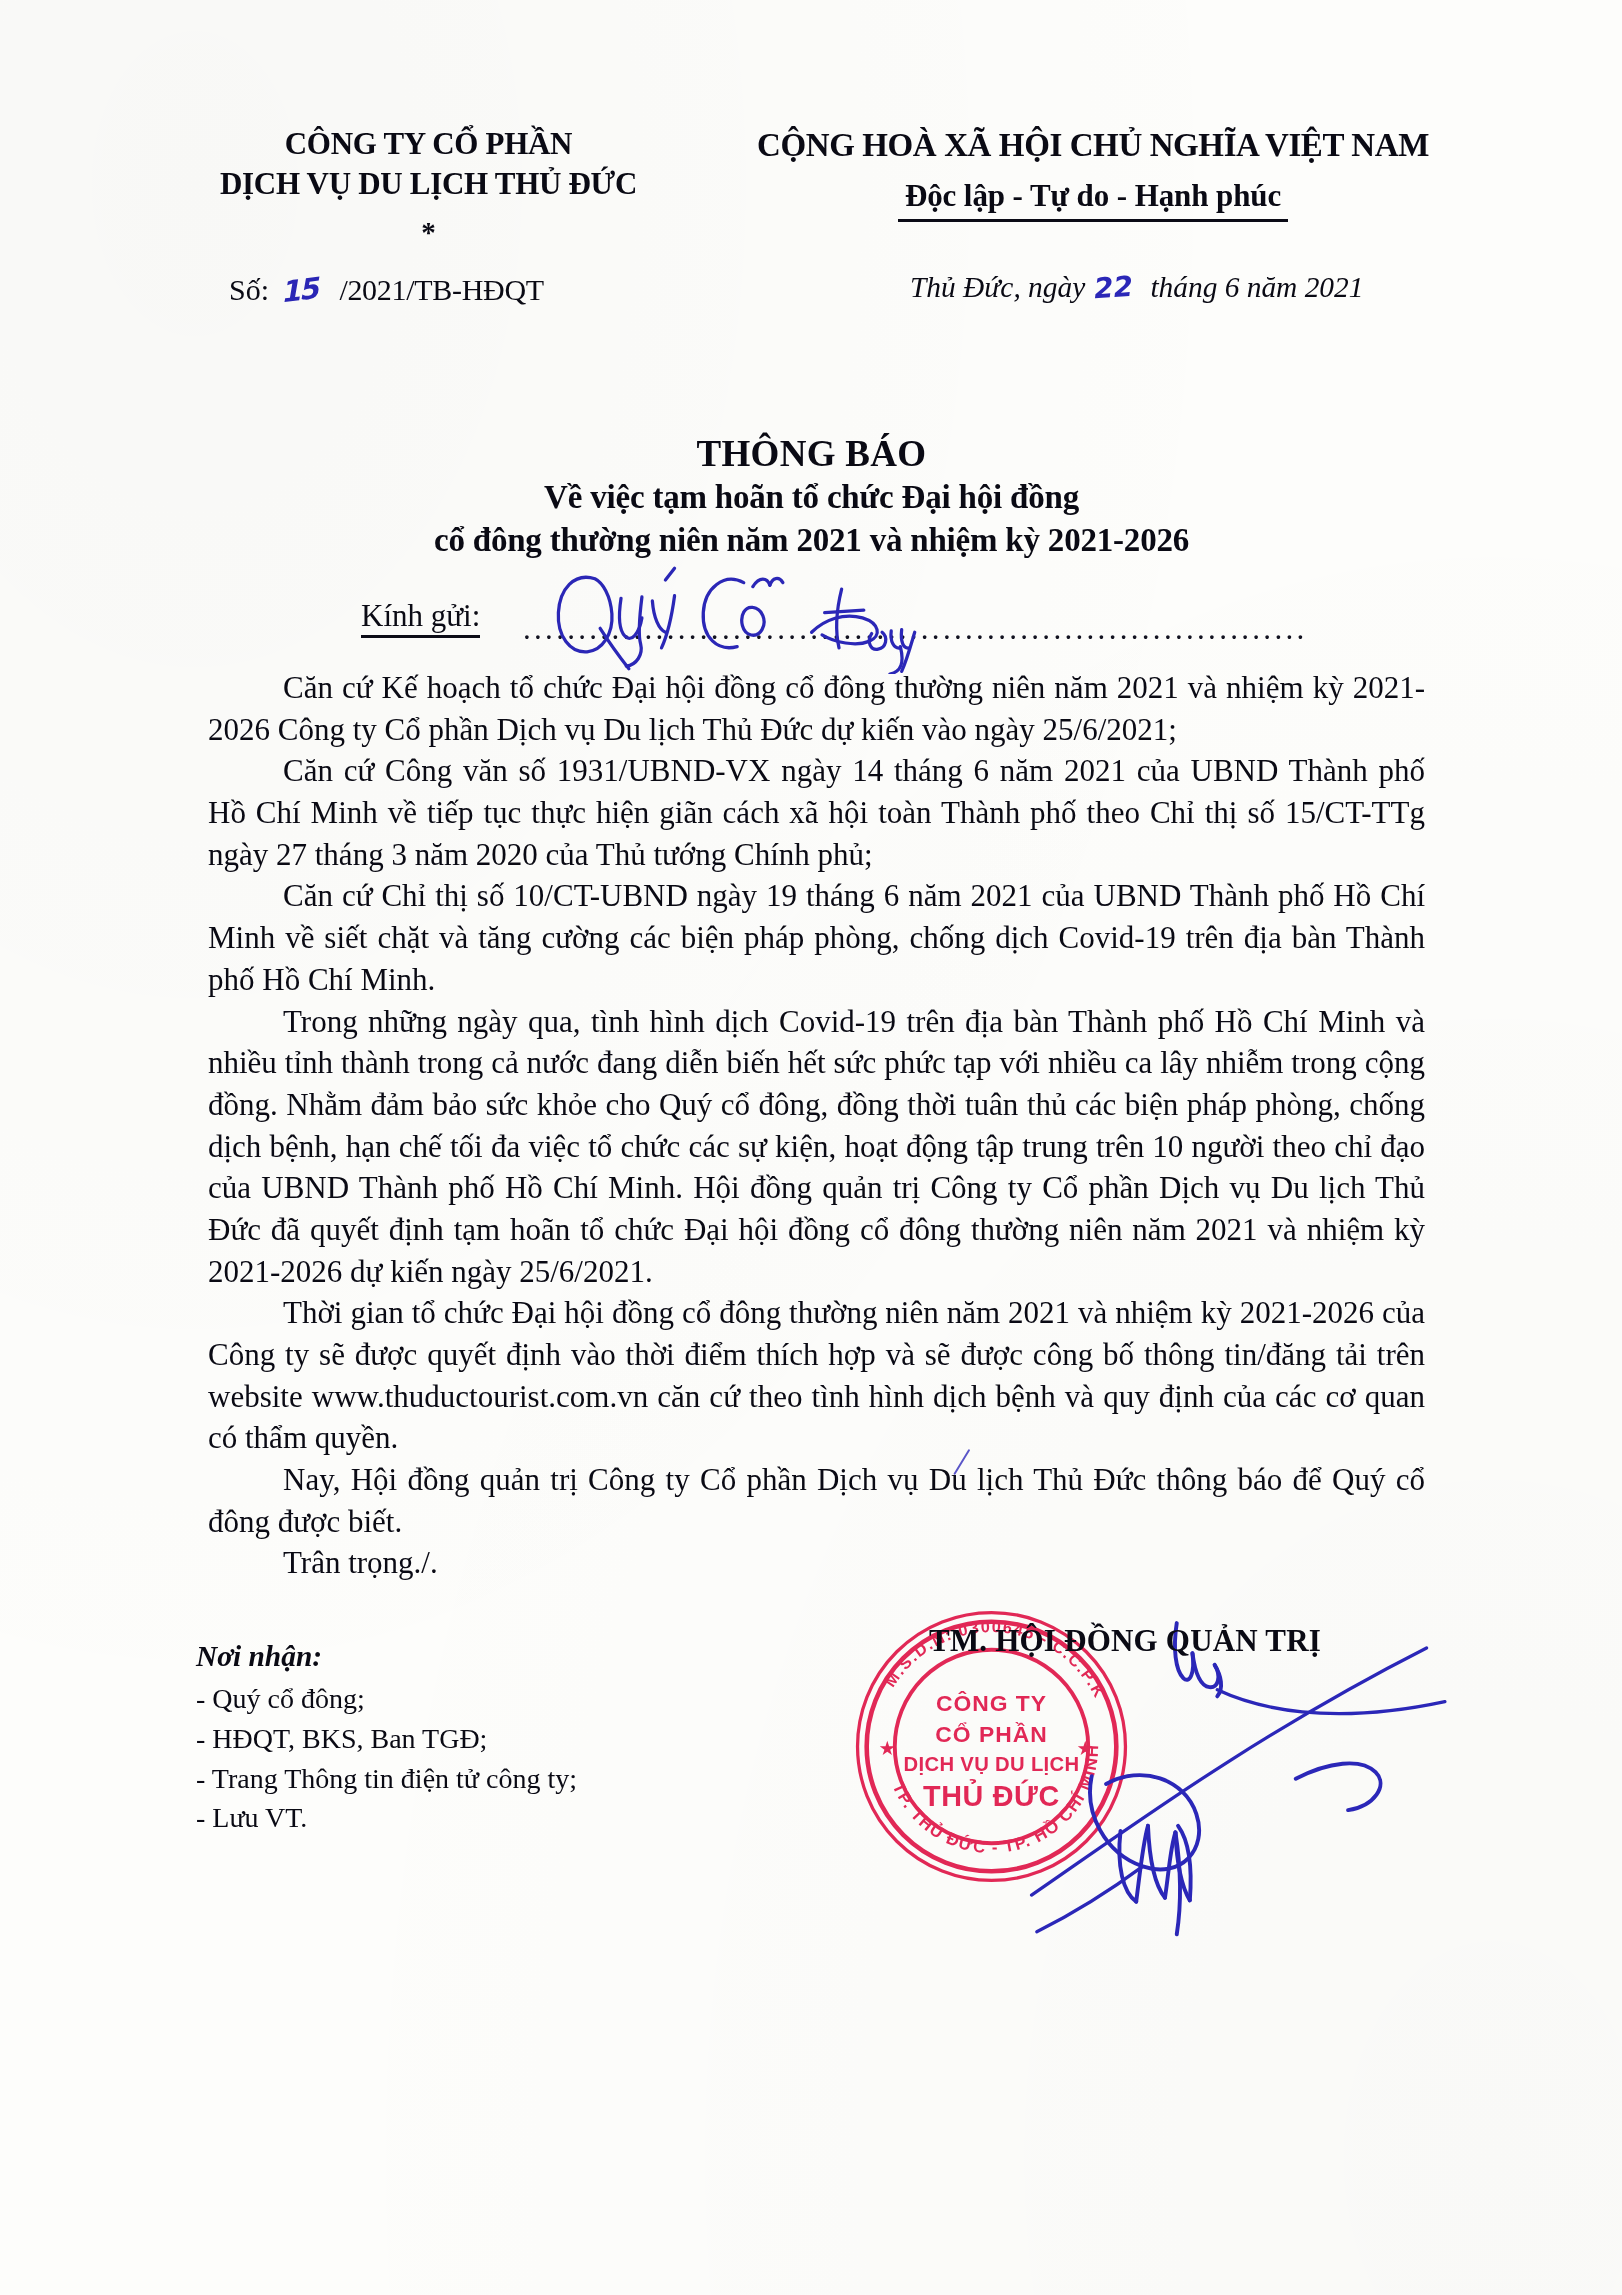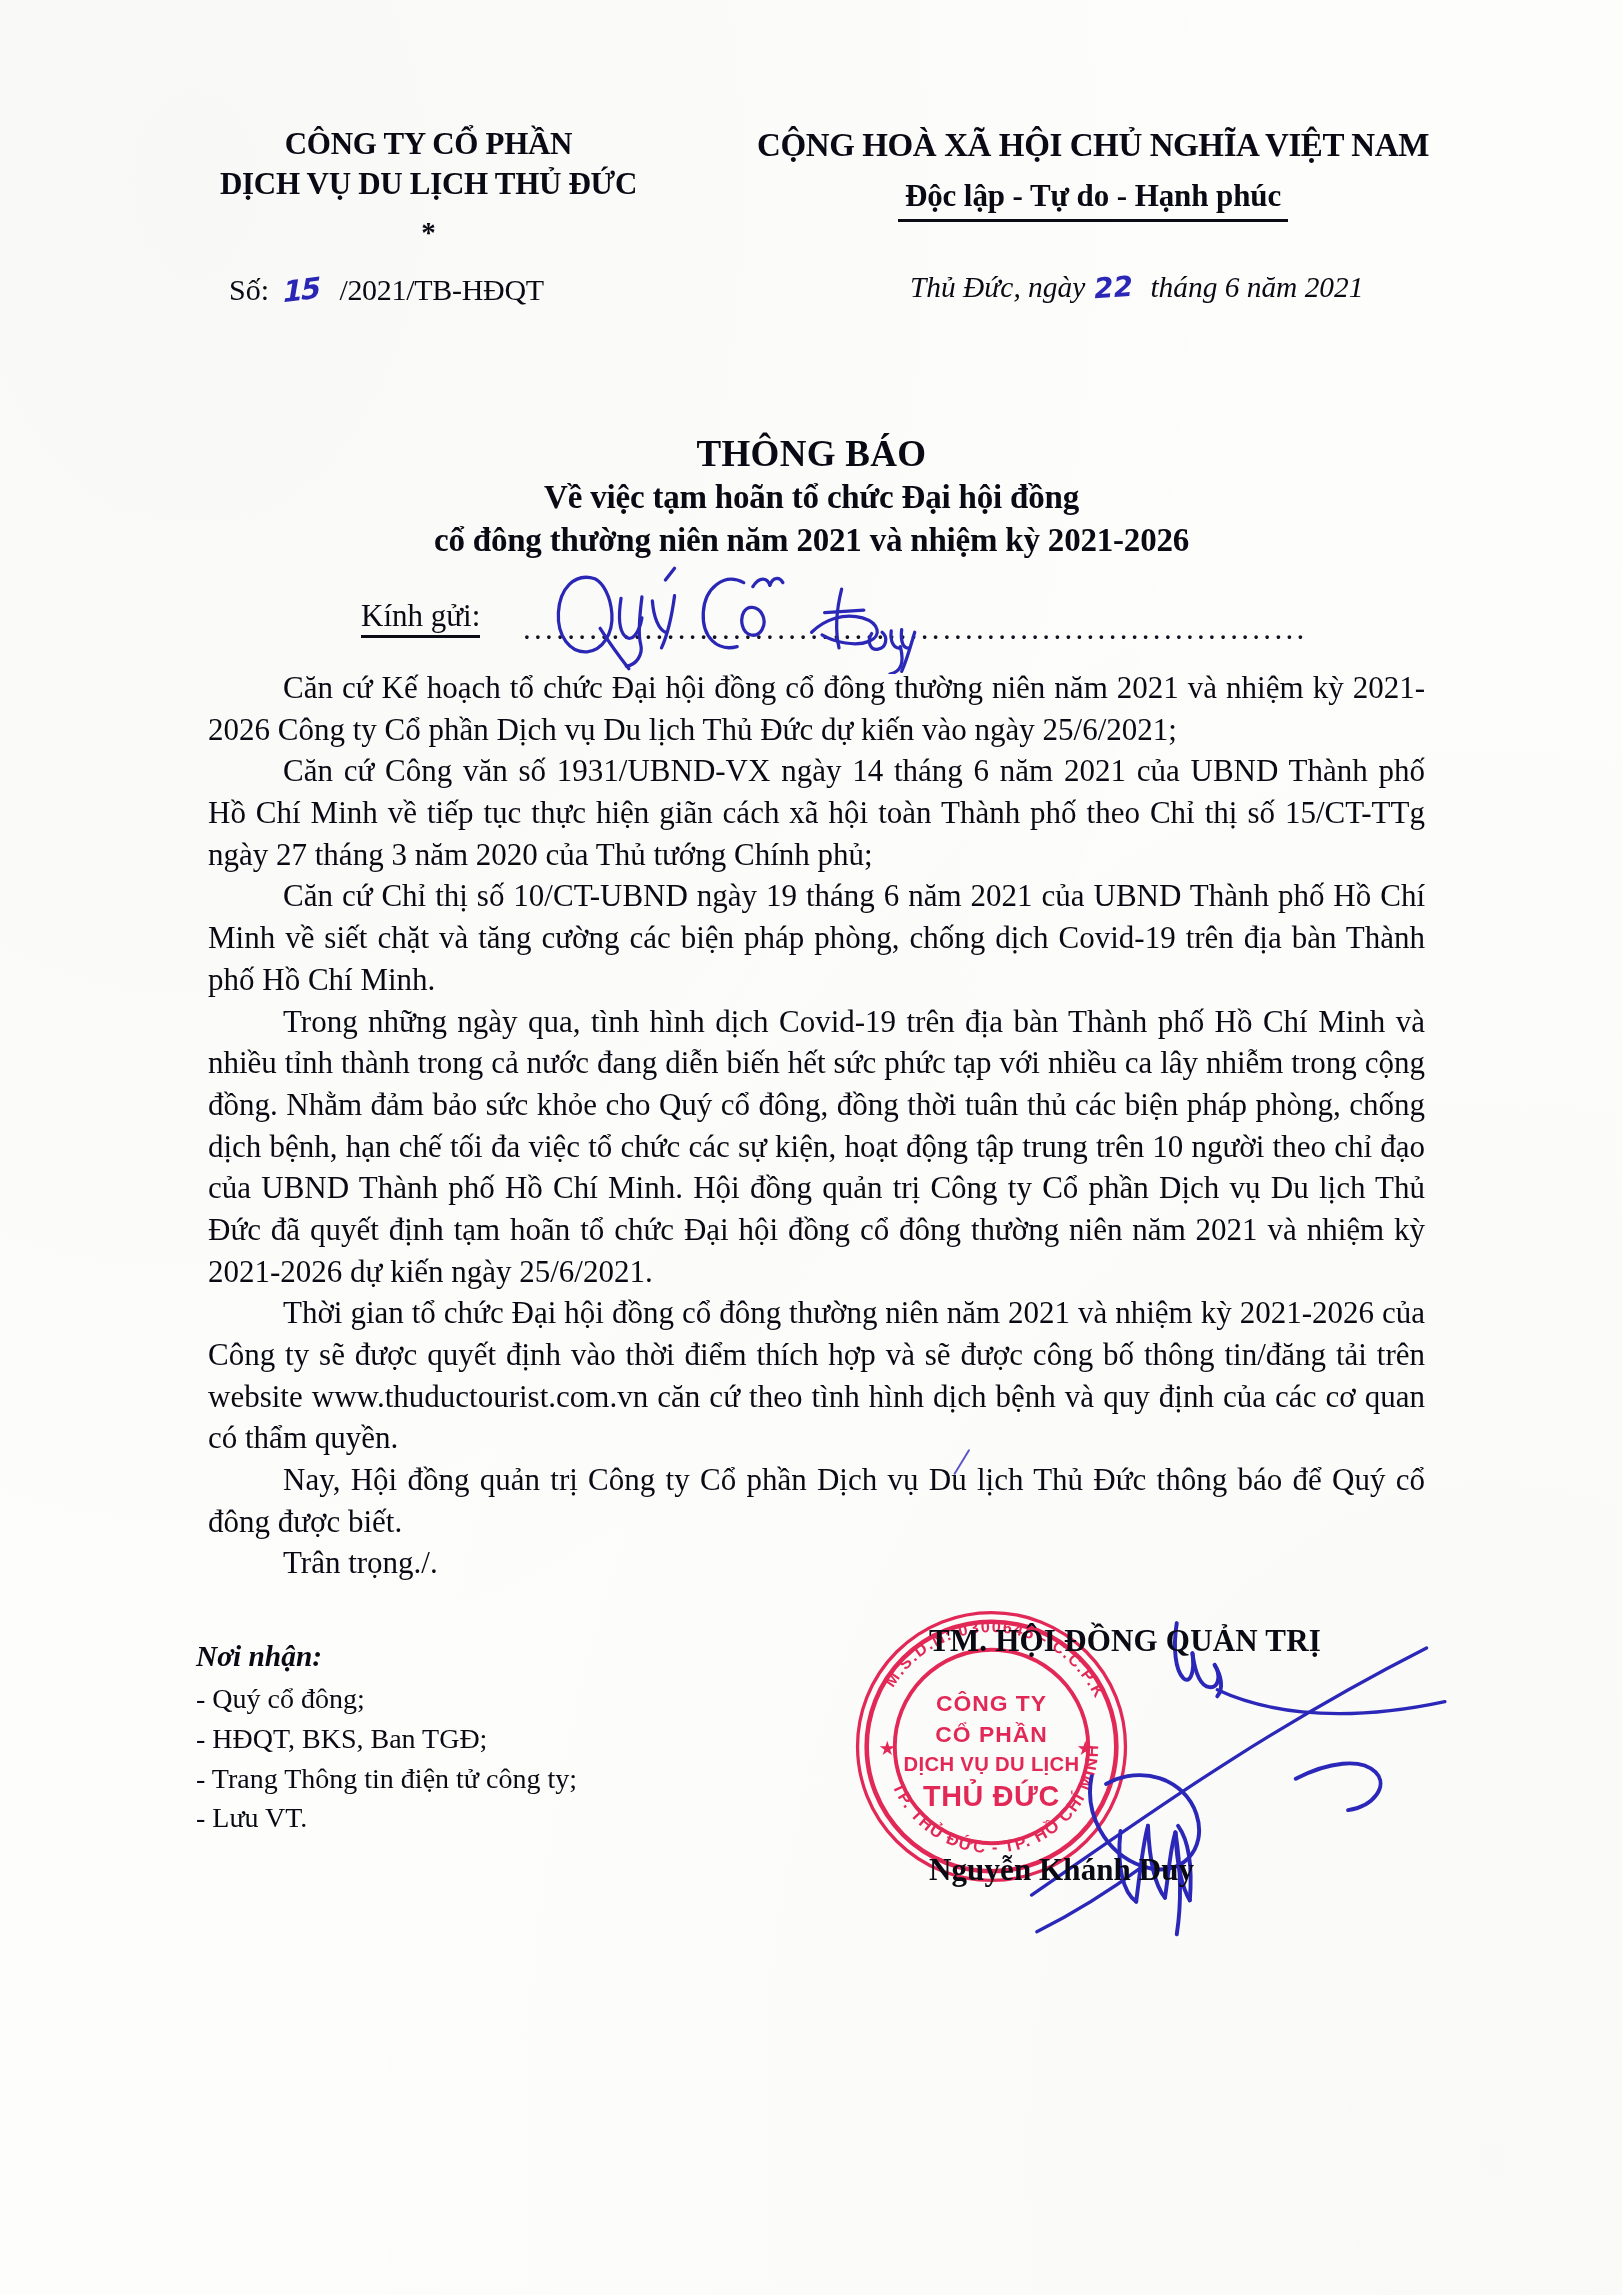--- a/index.html
+++ b/index.html
@@ -409,21 +409,20 @@
         <text x="215" y="160" font-size="35" letter-spacing="1.5">CÔNG TY</text>
         <text x="215" y="208" font-size="35" letter-spacing="1.5">CỔ PHẦN</text>
         <text x="215" y="252" font-size="31" letter-spacing="0.5">DỊCH VỤ DU LỊCH</text>
         <text x="215" y="306" font-size="44" letter-spacing="1">THỦ ĐỨC</text>
       </g>
     </svg>
   </div>
 
   <div class="signblock">
     <div class="sign-title">TM. HỘI ĐỒNG QUẢN TRỊ</div>
-    <div class="sign-name">Nguyễn Khánh Duy</div>
   </div>
 
   <svg class="signature" viewBox="0 0 700 500" fill="none">
     <g stroke="#2b27b8" stroke-width="6" fill="none" stroke-linecap="round" stroke-linejoin="round">
 
       <path d="M238 20 C232 58 236 92 248 104 C258 114 266 96 262 66"></path>
       <path d="M262 66 C266 96 274 116 288 118 C302 120 306 100 296 84"></path>
       <path d="M296 84 C306 100 310 120 300 132"></path>
 
       <path d="M16 436 C170 330 360 190 620 58" stroke-width="5"></path>

